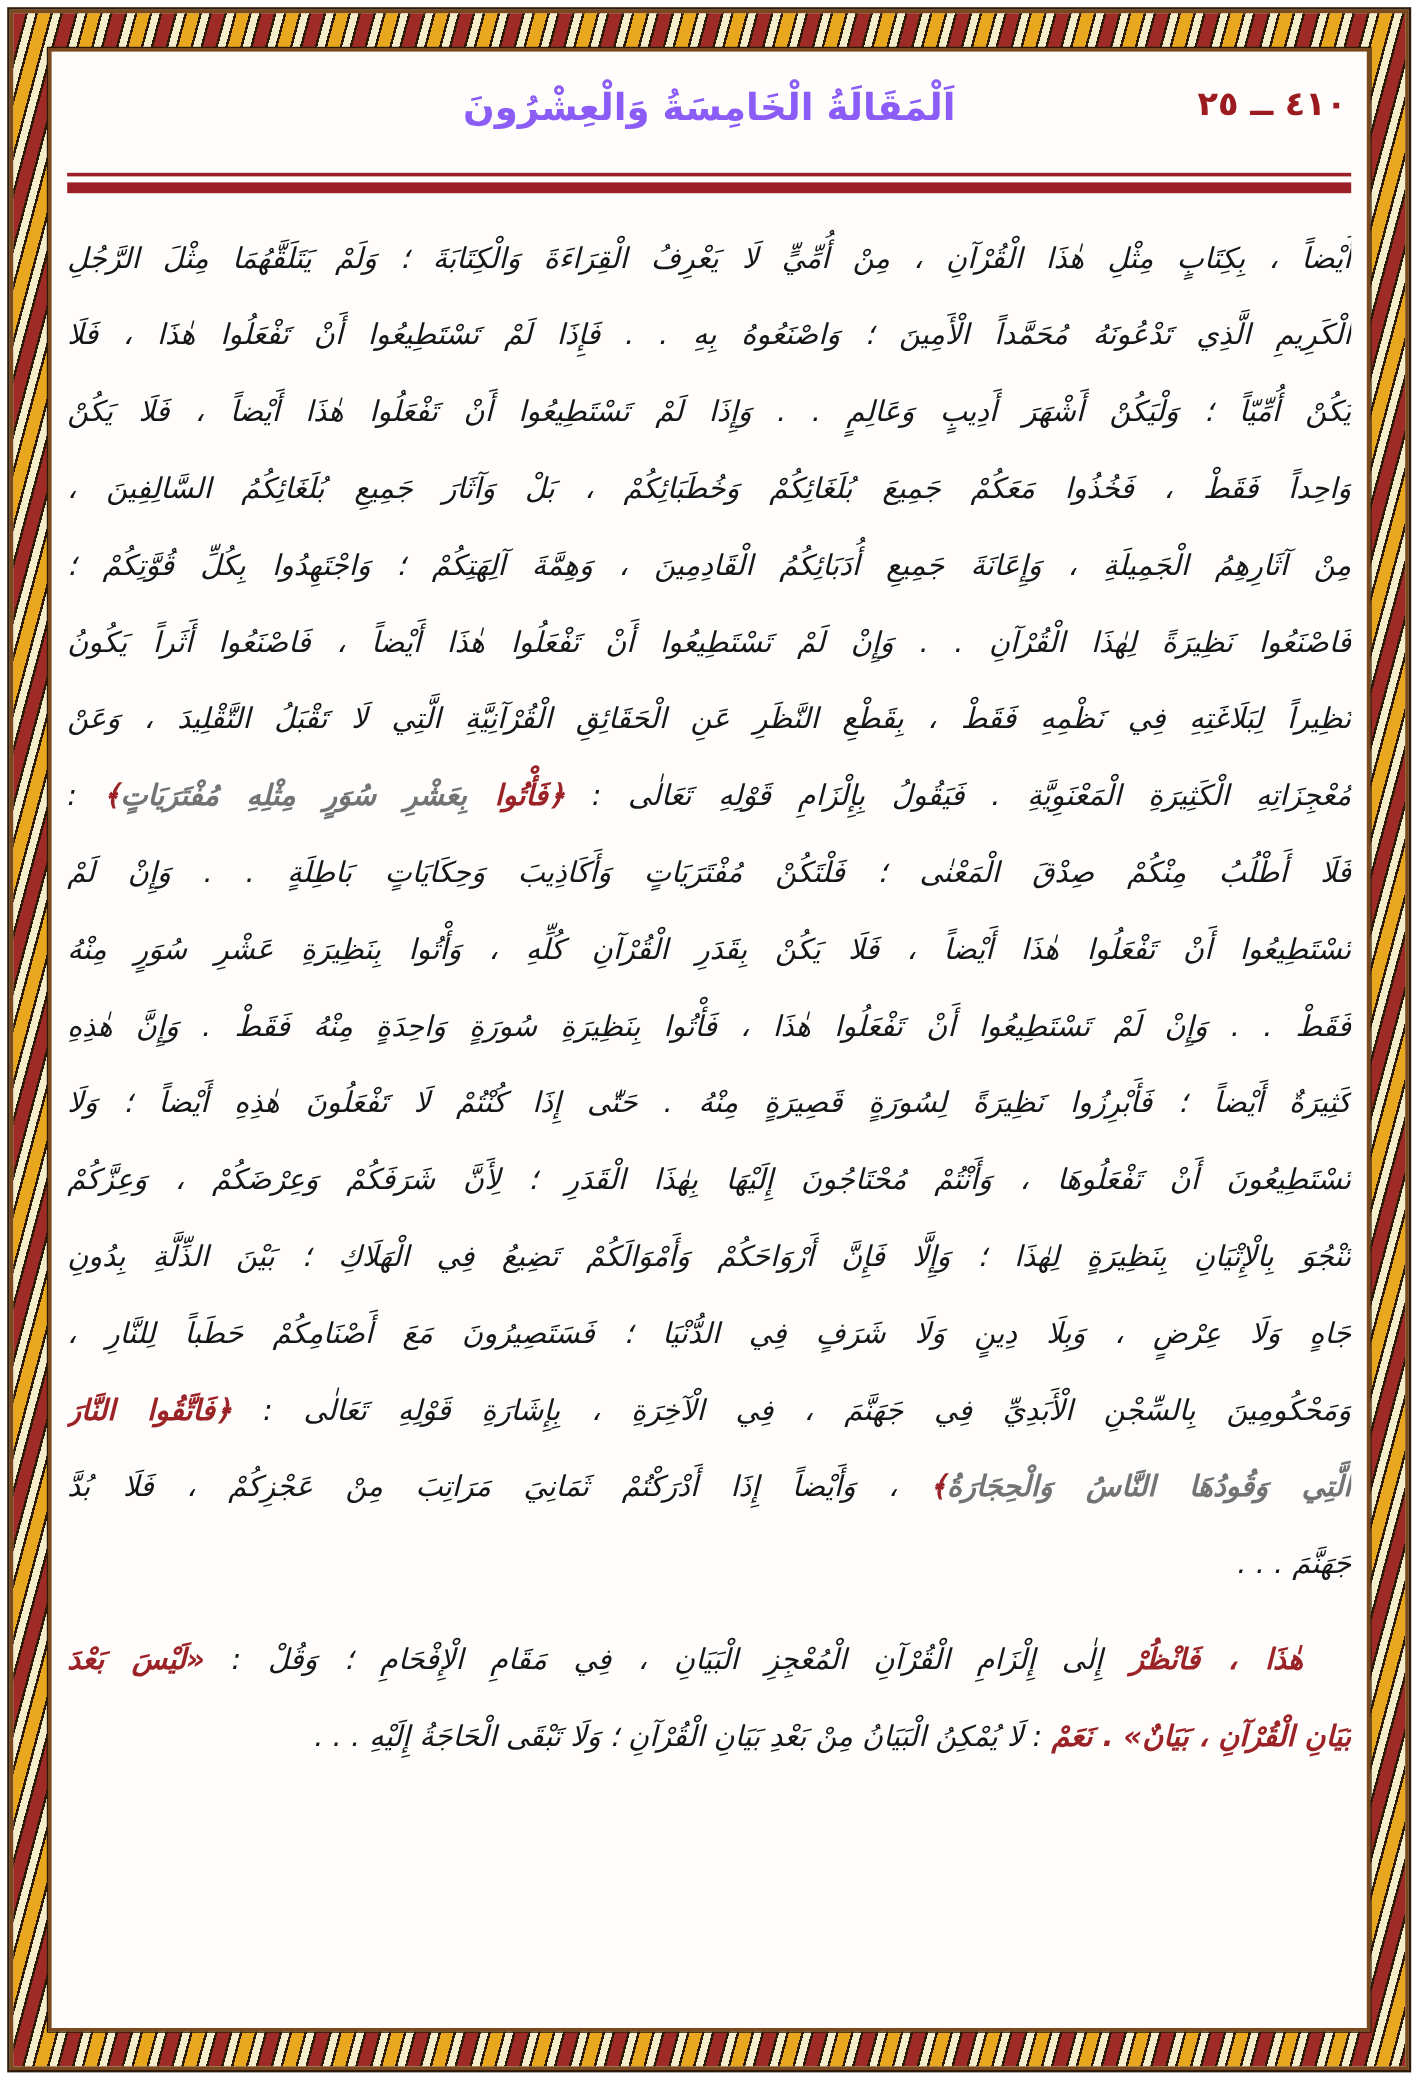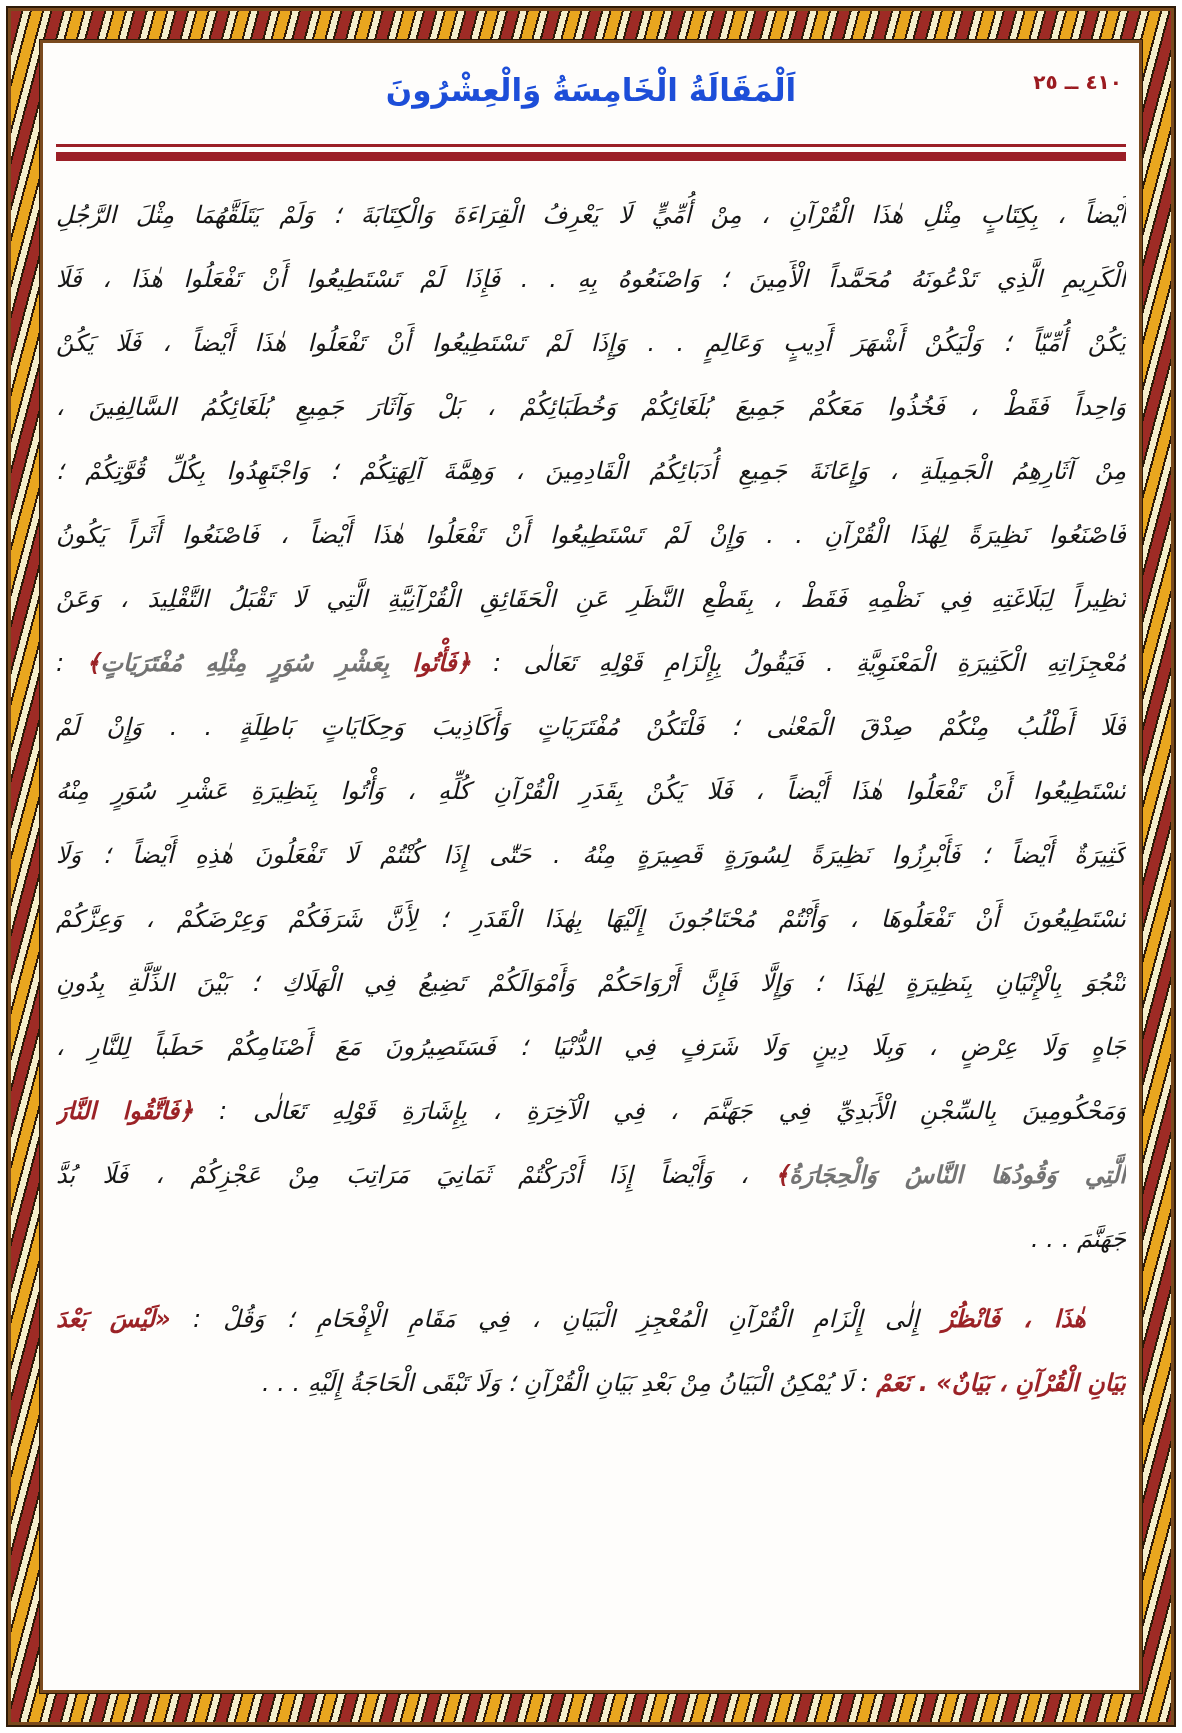--- a/index.html
+++ b/index.html
@@ -31,25 +31,25 @@
     outline:1px solid #2e1a08;
   }
   .content{
     position:absolute;top:44px;right:56px;left:56px;bottom:44px;
     direction:rtl;
   }
   .header{position:relative;height:100px;}
   .title{
     position:absolute;left:0;right:0;top:28px;
     text-align:center;
-    font-size:31px;font-weight:bold;color:#1d4ed8;
+    font-size:31px;font-weight:bold;color:#8b5cf6;
   }
   .pagenum{
     position:absolute;right:4px;top:26px;
-    font-size:20px;font-weight:bold;color:#9b1b20;
+    font-size:28px;font-weight:bold;color:#9b1b20;
   }
   .rule{
     height:5px;
     border-top:3px solid #9b1f26;
     border-bottom:9px solid #9b1f26;
   }
   .body-text{margin-top:22px;font-style:italic;}
   .para{margin:0;}
   .para + .para{margin-top:16px;}
   .textline{
@@ -85,20 +85,21 @@
         <div class="textline"><span class="c-k">أَيْضاً ، بِكِتَابٍ مِثْلِ هٰذَا الْقُرْآنِ ، مِنْ أُمِّيٍّ لَا يَعْرِفُ الْقِرَاءَةَ وَالْكِتَابَةَ ؛ وَلَمْ يَتَلَقَّهُمَا مِثْلَ الرَّجُلِ</span></div>
         <div class="textline"><span class="c-k">الْكَرِيمِ الَّذِي تَدْعُونَهُ مُحَمَّداً الْأَمِينَ ؛ وَاصْنَعُوهُ بِهِ . . فَإِذَا لَمْ تَسْتَطِيعُوا أَنْ تَفْعَلُوا هٰذَا ، فَلَا</span></div>
         <div class="textline"><span class="c-k">يَكُنْ أُمِّيّاً ؛ وَلْيَكُنْ أَشْهَرَ أَدِيبٍ وَعَالِمٍ . . وَإِذَا لَمْ تَسْتَطِيعُوا أَنْ تَفْعَلُوا هٰذَا أَيْضاً ، فَلَا يَكُنْ</span></div>
         <div class="textline"><span class="c-k">وَاحِداً فَقَطْ ، فَخُذُوا مَعَكُمْ جَمِيعَ بُلَغَائِكُمْ وَخُطَبَائِكُمْ ، بَلْ وَآثَارَ جَمِيعِ بُلَغَائِكُمُ السَّالِفِينَ ،</span></div>
         <div class="textline"><span class="c-k">مِنْ آثَارِهِمُ الْجَمِيلَةِ ، وَإِعَانَةَ جَمِيعِ أُدَبَائِكُمُ الْقَادِمِينَ ، وَهِمَّةَ آلِهَتِكُمْ ؛ وَاجْتَهِدُوا بِكُلِّ قُوَّتِكُمْ ؛</span></div>
         <div class="textline"><span class="c-k">فَاصْنَعُوا نَظِيرَةً لِهٰذَا الْقُرْآنِ . . وَإِنْ لَمْ تَسْتَطِيعُوا أَنْ تَفْعَلُوا هٰذَا أَيْضاً ، فَاصْنَعُوا أَثَراً يَكُونُ</span></div>
         <div class="textline"><span class="c-k">نَظِيراً لِبَلَاغَتِهِ فِي نَظْمِهِ فَقَطْ ، بِقَطْعِ النَّظَرِ عَنِ الْحَقَائِقِ الْقُرْآنِيَّةِ الَّتِي لَا تَقْبَلُ التَّقْلِيدَ ، وَعَنْ</span></div>
         <div class="textline"><span class="c-k">مُعْجِزَاتِهِ الْكَثِيرَةِ الْمَعْنَوِيَّةِ . فَيَقُولُ بِإِلْزَامِ قَوْلِهِ تَعَالٰى : </span><span class="c-r">﴿فَأْتُوا </span><span class="c-b">بِعَشْرِ سُوَرٍ مِثْلِهِ مُفْتَرَيَاتٍ</span><span class="c-r">﴾</span><span class="c-k"> :</span></div>
         <div class="textline"><span class="c-k">فَلَا أَطْلُبُ مِنْكُمْ صِدْقَ الْمَعْنٰى ؛ فَلْتَكُنْ مُفْتَرَيَاتٍ وَأَكَاذِيبَ وَحِكَايَاتٍ بَاطِلَةٍ . . وَإِنْ لَمْ</span></div>
         <div class="textline"><span class="c-k">تَسْتَطِيعُوا أَنْ تَفْعَلُوا هٰذَا أَيْضاً ، فَلَا يَكُنْ بِقَدَرِ الْقُرْآنِ كُلِّهِ ، وَأْتُوا بِنَظِيرَةِ عَشْرِ سُوَرٍ مِنْهُ</span></div>
+        <div class="textline"><span class="c-k">فَقَطْ . . وَإِنْ لَمْ تَسْتَطِيعُوا أَنْ تَفْعَلُوا هٰذَا ، فَأْتُوا بِنَظِيرَةِ سُورَةٍ وَاحِدَةٍ مِنْهُ فَقَطْ . وَإِنَّ هٰذِهِ</span></div>
         <div class="textline"><span class="c-k">كَثِيرَةٌ أَيْضاً ؛ فَأَبْرِزُوا نَظِيرَةً لِسُورَةٍ قَصِيرَةٍ مِنْهُ . حَتّٰى إِذَا كُنْتُمْ لَا تَفْعَلُونَ هٰذِهِ أَيْضاً ؛ وَلَا</span></div>
         <div class="textline"><span class="c-k">تَسْتَطِيعُونَ أَنْ تَفْعَلُوهَا ، وَأَنْتُمْ مُحْتَاجُونَ إِلَيْهَا بِهٰذَا الْقَدَرِ ؛ لِأَنَّ شَرَفَكُمْ وَعِرْضَكُمْ ، وَعِزَّكُمْ</span></div>
         <div class="textline"><span class="c-k">تَنْجُوَ بِالْإِتْيَانِ بِنَظِيرَةٍ لِهٰذَا ؛ وَإِلَّا فَإِنَّ أَرْوَاحَكُمْ وَأَمْوَالَكُمْ تَضِيعُ فِي الْهَلَاكِ ؛ بَيْنَ الذِّلَّةِ بِدُونِ</span></div>
         <div class="textline"><span class="c-k">جَاهٍ وَلَا عِرْضٍ ، وَبِلَا دِينٍ وَلَا شَرَفٍ فِي الدُّنْيَا ؛ فَسَتَصِيرُونَ مَعَ أَصْنَامِكُمْ حَطَباً لِلنَّارِ ،</span></div>
         <div class="textline"><span class="c-k">وَمَحْكُومِينَ بِالسِّجْنِ الْأَبَدِيِّ فِي جَهَنَّمَ ، فِي الْآخِرَةِ ، بِإِشَارَةِ قَوْلِهِ تَعَالٰى : </span><span class="c-r">﴿فَاتَّقُوا النَّارَ</span></div>
         <div class="textline"><span class="c-b">الَّتِي وَقُودُهَا النَّاسُ وَالْحِجَارَةُ</span><span class="c-r">﴾</span><span class="c-k"> ، وَأَيْضاً إِذَا أَدْرَكْتُمْ ثَمَانِيَ مَرَاتِبَ مِنْ عَجْزِكُمْ ، فَلَا بُدَّ</span></div>
         <div class="textline end"><span class="c-k">جَهَنَّمَ . . .</span></div>
       </div>
       <div class="para">
         <div class="textline" style="padding-right: 40px;"><span class="c-r">هٰذَا ، فَانْظُرْ </span><span class="c-k">إِلٰى إِلْزَامِ الْقُرْآنِ الْمُعْجِزِ الْبَيَانِ ، فِي مَقَامِ الْإِفْحَامِ ؛ وَقُلْ : </span><span class="c-r">«لَيْسَ بَعْدَ</span></div>

